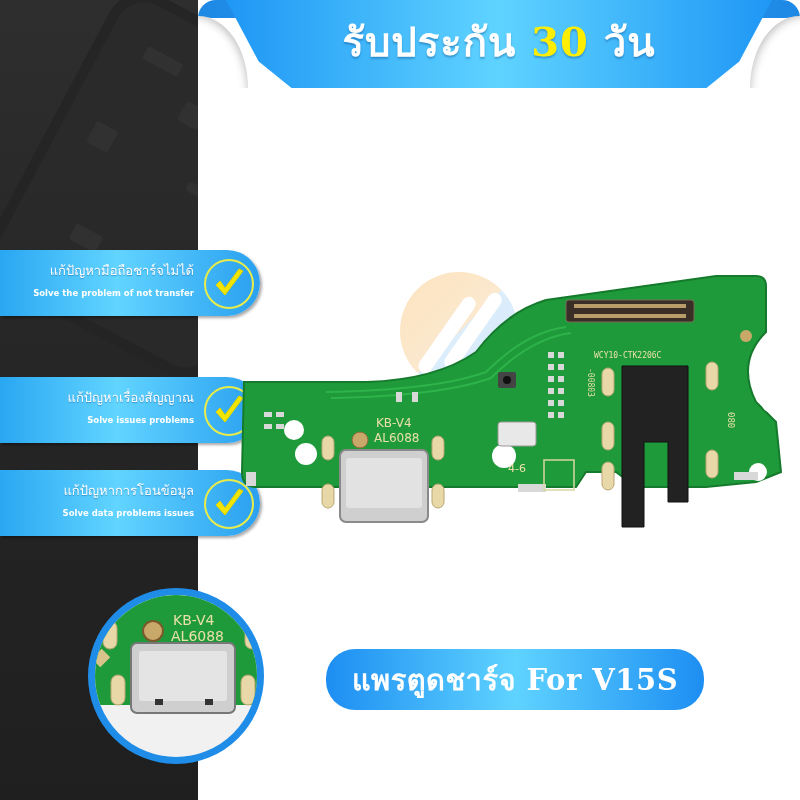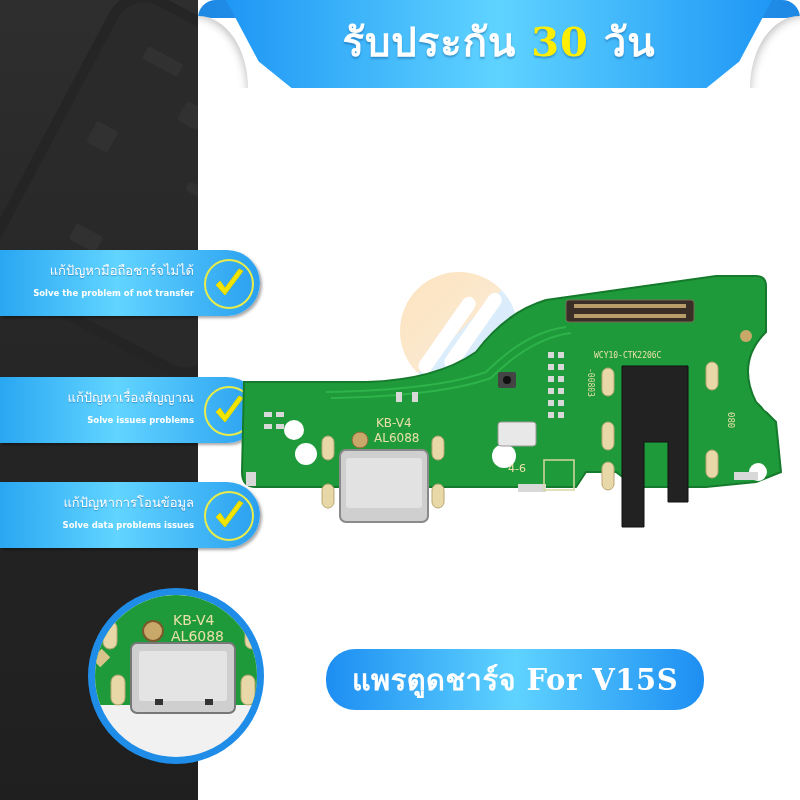--- a/index.html
+++ b/index.html
@@ -143,21 +143,21 @@
 <div class="feature" style="top:348px;margin-top:29px;">
   <div class="th">แก้ปัญหาเรื่องสัญญาณ</div>
   <div class="en">Solve issues problems</div>
   <div class="check">
     <svg viewBox="0 0 40 40">
         <path d="M7 21 L16 31 L34 7 L30 5 L16 24 L11 17 Z" fill="#f2e600" stroke="#e0d200" stroke-width="1"></path>
       </svg>
   </div>
 </div>
 
-<div class="feature" style="top:482px;">
+<div class="feature" style="top:470px;">
   <div class="th">แก้ปัญหาการโอนข้อมูล</div>
   <div class="en">Solve data problems issues</div>
   <div class="check">
     <svg viewBox="0 0 40 40">
         <path d="M7 21 L16 31 L34 7 L30 5 L16 24 L11 17 Z" fill="#f2e600" stroke="#e0d200" stroke-width="1"></path>
       </svg>
   </div>
 </div>
 
 <div class="watermark">

